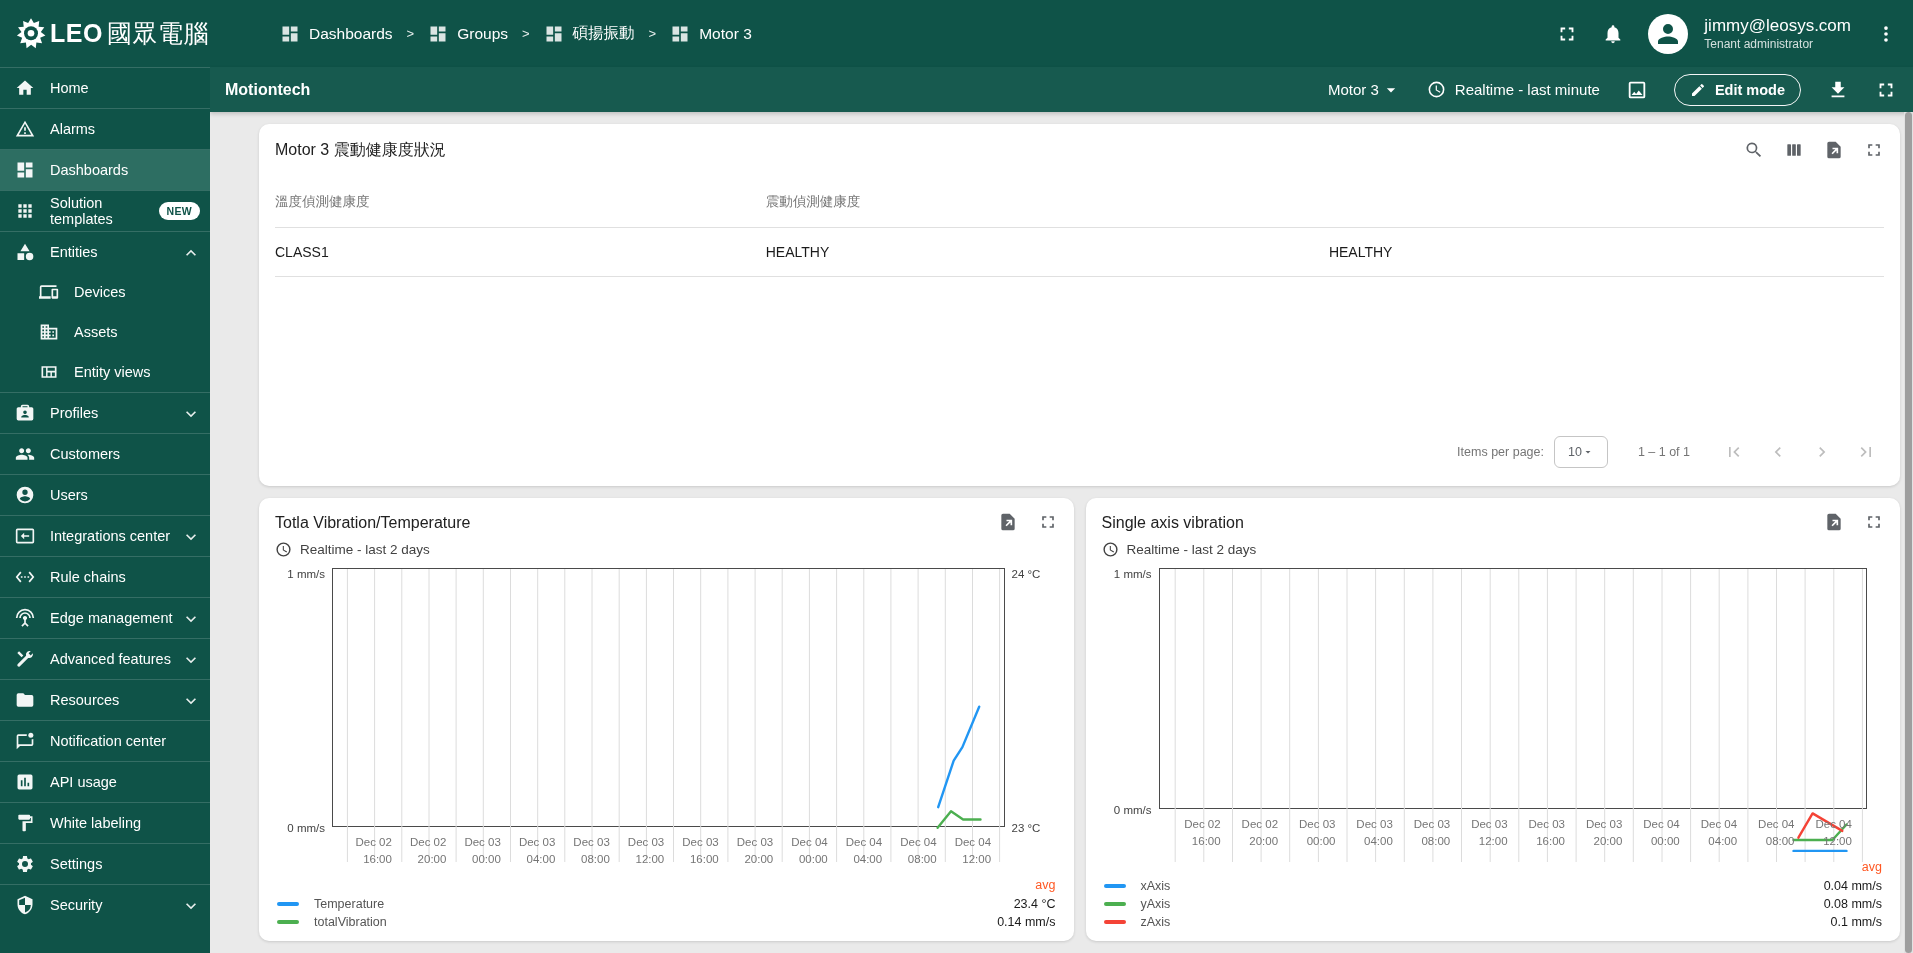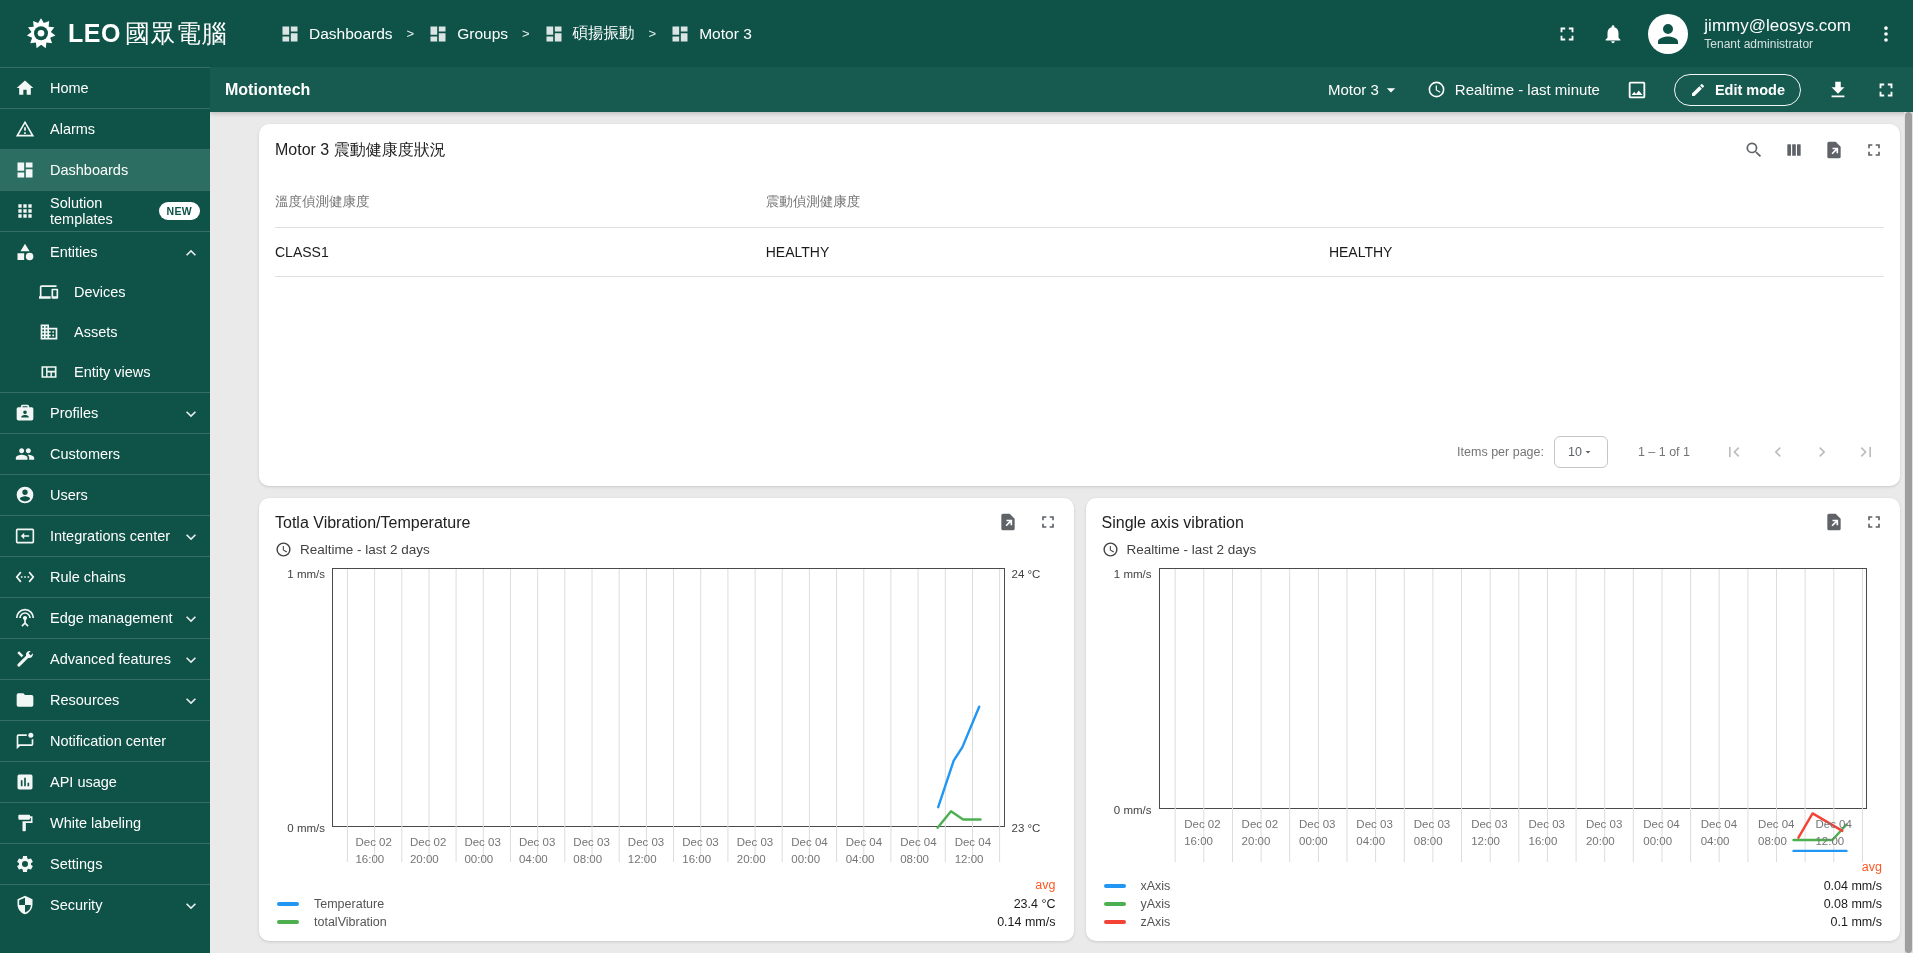--- a/index.html
+++ b/index.html
@@ -10,21 +10,21 @@
     --txt-dark:#1b1b1b;
     --txt-gray:#757575;
   }
   html,body{margin:0;padding:0;background:#cfcfcf;}
   .app{position:relative;width:1913px;height:953px;overflow:hidden;background:#eaeaea;
        font-family:"Liberation Sans",sans-serif;-webkit-font-smoothing:antialiased;}
   svg.ic{width:20px;height:20px;fill:currentColor;flex:none;display:block;}
 
   
   .sidebar{position:absolute;left:0;top:0;width:210px;height:100%;background:var(--g-dark);color:#fff;z-index:3;}
-  .logo-row{height:67px;display:flex;align-items:center;padding-left:22px;gap:8px;}
+  .logo-row{height:67px;display:flex;align-items:center;padding-left:12px;gap:0;}
   .logo-mark svg{width:38px;height:38px;fill:#fff;}
   .logo-text{font-size:25px;letter-spacing:.5px;white-space:nowrap;}
   .logo-text b{font-weight:700;margin-right:4px;}
   .nav{border-top:1px solid var(--divider);}
   .nav-item{display:flex;align-items:center;height:40px;padding:0 10px 0 15px;font-size:14.5px;font-weight:500;cursor:pointer;color:#fff;}
   .nav-item .ic{margin-right:15px;opacity:.95;}
   .nav-item.sub{padding-left:39px;}
   .nav-item.selected{background:var(--g-sel);}
   .nav-divider{height:1px;background:var(--divider);}
   .nav-badge{margin-left:auto;background:#fff;color:var(--g-dark);font-size:10.5px;font-weight:700;
@@ -94,21 +94,21 @@
   .chart-body{flex:1;display:flex;min-height:0;}
   .y-axis{width:50px;display:flex;flex-direction:column;justify-content:space-between;
           font-size:11.5px;color:#424242;padding-bottom:42px;}
   .y-axis.left{align-items:flex-end;padding-right:7px;gap:14px;}
   .y-axis.right{align-items:flex-start;padding-left:7px;width:46px;}
   .y-axis.hidden{visibility:hidden;width:10px;}
   .plot-col{flex:1;display:flex;flex-direction:column;min-width:0;}
   .plot{flex:1;position:relative;border:1px solid #4a4a4a;background:#fff;min-height:0;}
   .plot svg{position:absolute;left:0;top:0;}
   .x-labels{height:42px;position:relative;font-size:11.5px;color:var(--txt-gray);padding-top:7px;}
-  .x-label{position:absolute;transform:translateX(-50%);line-height:1.5;white-space:nowrap;text-align:left;}
+  .x-label{position:absolute;transform:translateX(-50%);line-height:1.5;white-space:nowrap;text-align:right;}
   .legend{padding:0 2px;}
   .legend-header{text-align:right;color:#ff5722;font-size:12.5px;font-weight:500;margin:2px 0 3px;}
   .legend-row{display:flex;align-items:center;font-size:12.5px;height:18px;cursor:pointer;}
   .legend-marker{width:22px;height:4px;border-radius:2px;margin-right:15px;}
   .legend-name{color:#555;}
   .legend-val{margin-left:auto;color:var(--txt-dark);}
 
   
   .scrollbar{position:absolute;right:0;top:112px;bottom:0;width:9px;background:#e2e2e2;z-index:4;}
   .scrollbar .thumb{position:absolute;left:1px;right:1px;top:0;height:100%;background:#9e9e9e;border-radius:4px;}

